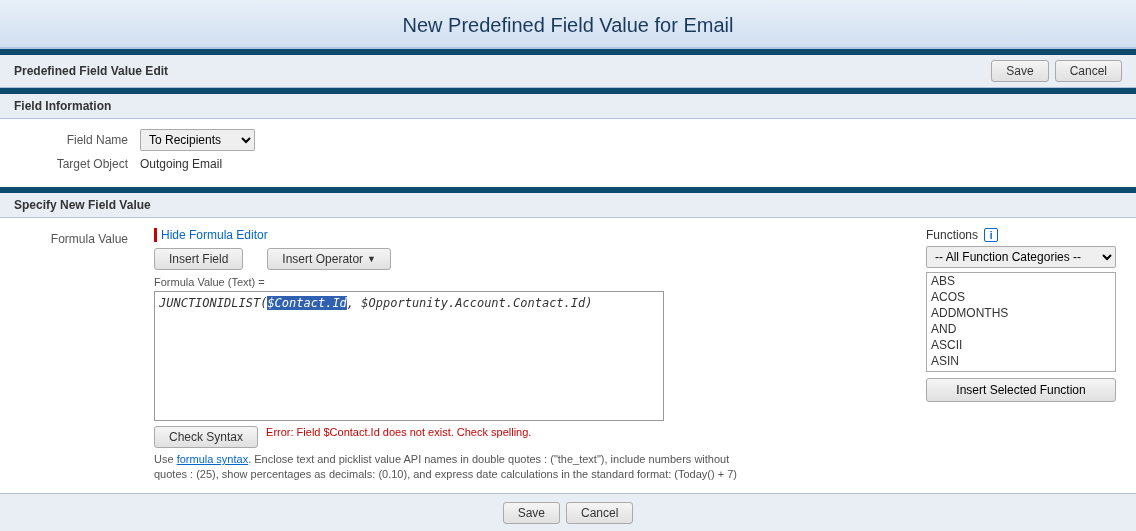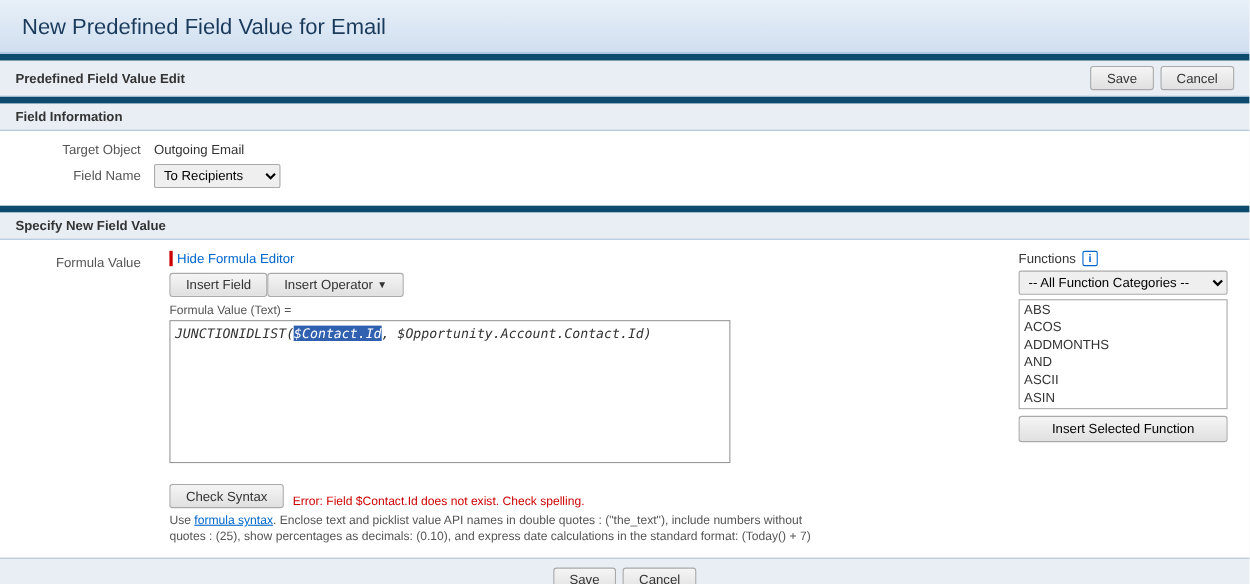--- a/index.html
+++ b/index.html
@@ -6,20 +6,21 @@
     body {
       font-family: Arial, sans-serif;
       font-size: 12px;
       background: #f4f4f4;
       color: #333;
     }
     .page-header {
       background: linear-gradient(to bottom, #e8f0f8, #d0dff0);
       padding: 14px 20px 10px 20px;
       border-bottom: 2px solid #b0c8e8;
+      text-align: center;
     }
     .page-title {
       font-size: 20px;
       font-weight: normal;
       color: #1a3a5c;
     }
     .main-content {
       background: #fff;
       margin: 0;
     }
@@ -97,44 +98,44 @@
       text-decoration: none;
       font-size: 12px;
       cursor: pointer;
       border-left: 3px solid #cc0000;
       padding-left: 4px;
       display: inline-block;
       margin-bottom: 6px;
     }
     .insert-buttons {
       display: flex;
-      gap: 0;
+      gap: 24px;
       margin-bottom: 6px;
     }
     .formula-text-label {
       font-size: 11px;
       color: #555;
       margin-bottom: 3px;
     }
     .formula-display {
       width: 510px;
       height: 130px;
       border: 1px solid #999;
       padding: 4px;
       font-family: monospace;
       font-size: 12px;
       color: #333;
       background: white;
       overflow: auto;
     }
     .check-row {
       display: flex;
-      align-items: flex-end;
+      align-items: flex-start;
       gap: 8px;
-      margin-top: 19px;
+      margin-top: 5px;
     }
     .error-msg {
       color: #cc0000;
       font-size: 11px;
     }
     .help-text {
       font-size: 11px;
       color: #555;
       margin-top: 4px;
       max-width: 600px;
@@ -243,30 +244,30 @@
       <button class="btn">Save</button>
       <button class="btn">Cancel</button>
     </div>
   </div>
 
   <div class="section-bar" style="justify-content:flex-start;">
     <span>Field Information</span>
   </div>
   <div class="field-info-section">
     <div class="field-row">
-      <span class="field-label">Target Object</span>
-      <span class="field-value">Outgoing Email</span>
-    </div>
-    <div class="field-row">
       <span class="field-label">Field Name</span>
       <select class="field-select">
         <option>To Recipients</option>
         <option>CC Recipients</option>
         <option>BCC Recipients</option>
       </select>
+    </div>
+    <div class="field-row">
+      <span class="field-label">Target Object</span>
+      <span class="field-value">Outgoing Email</span>
     </div>
   </div>
 
   <div class="section-bar" style="justify-content:flex-start;">
     <span>Specify New Field Value</span>
   </div>
   <div class="specify-section">
     <div class="formula-row">
       <div class="formula-label">Formula Value</div>
       <div class="formula-editor-area">

